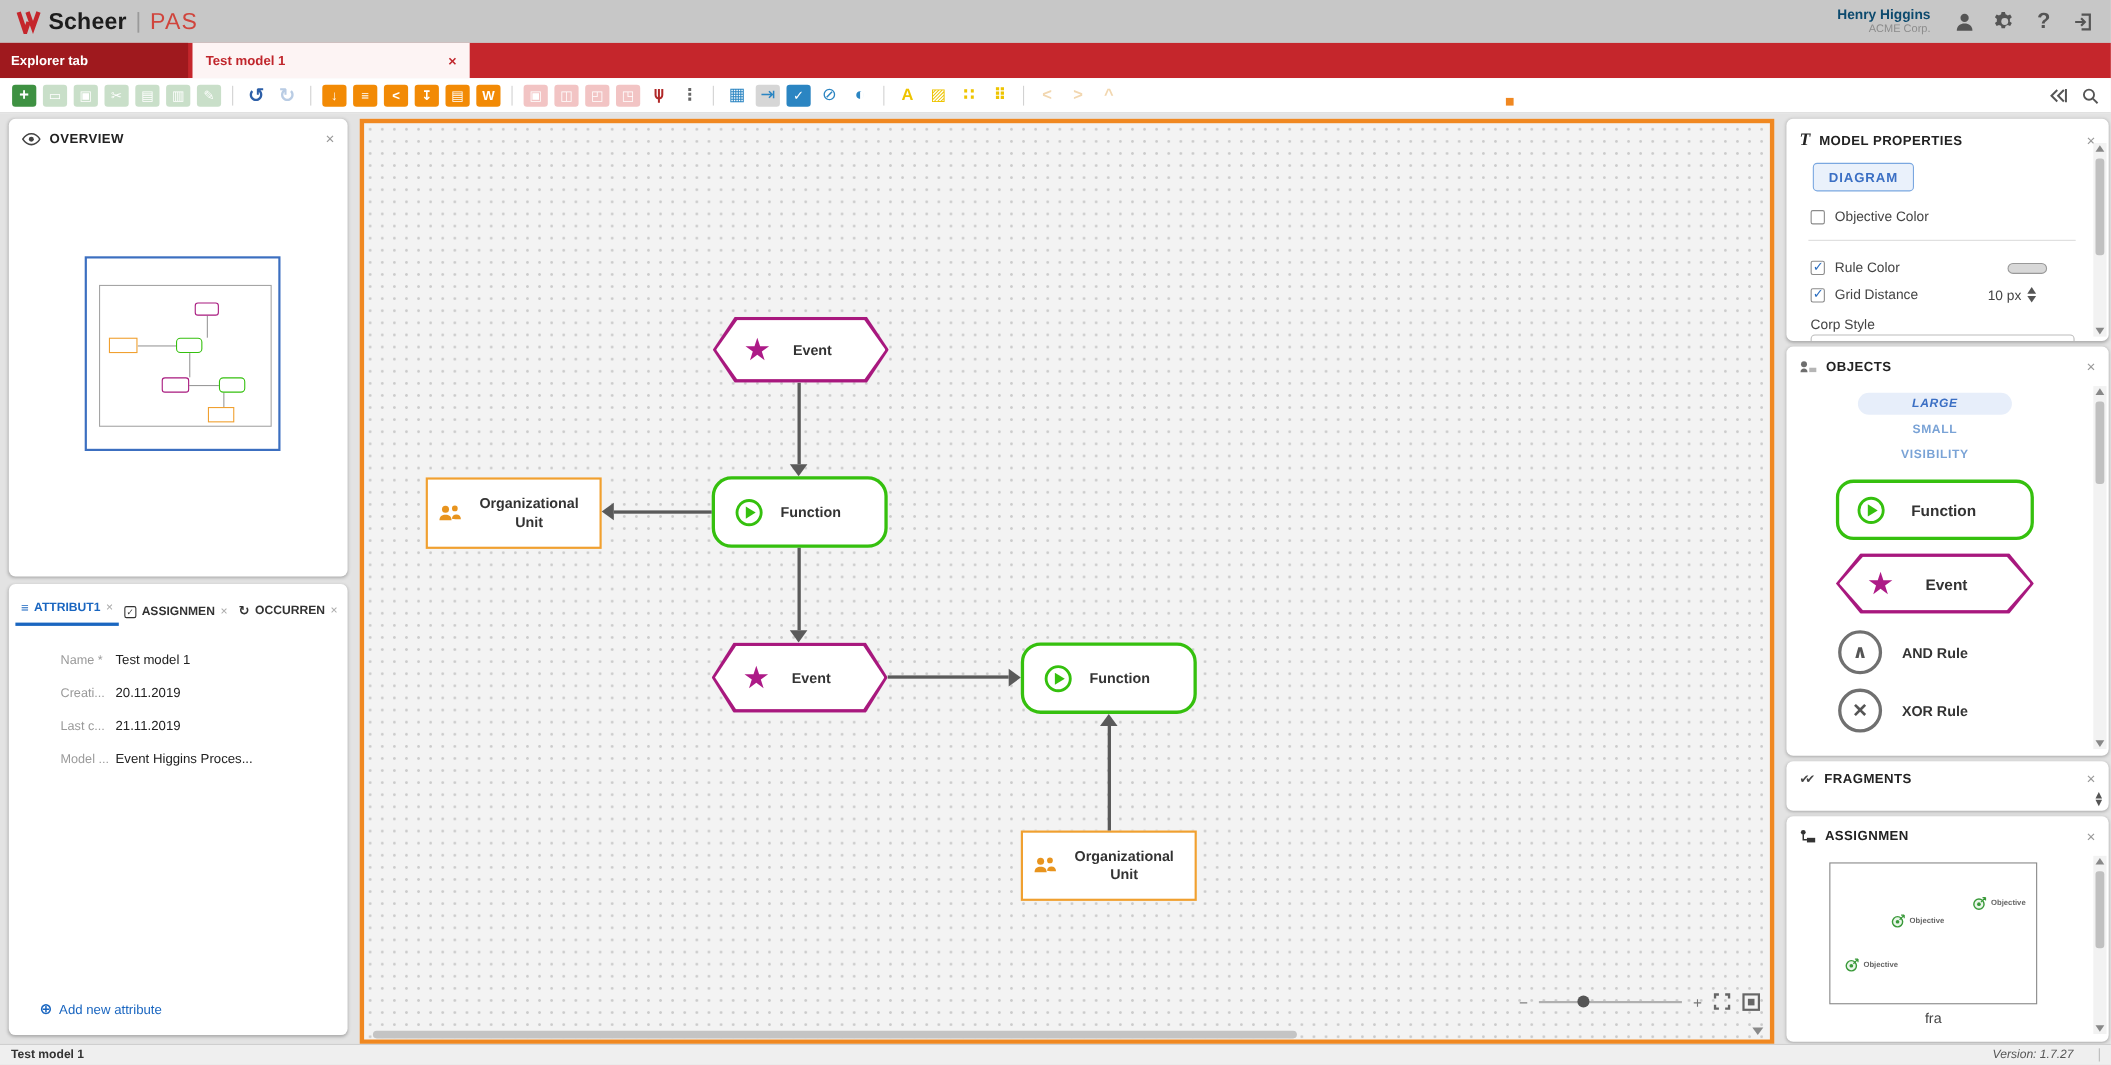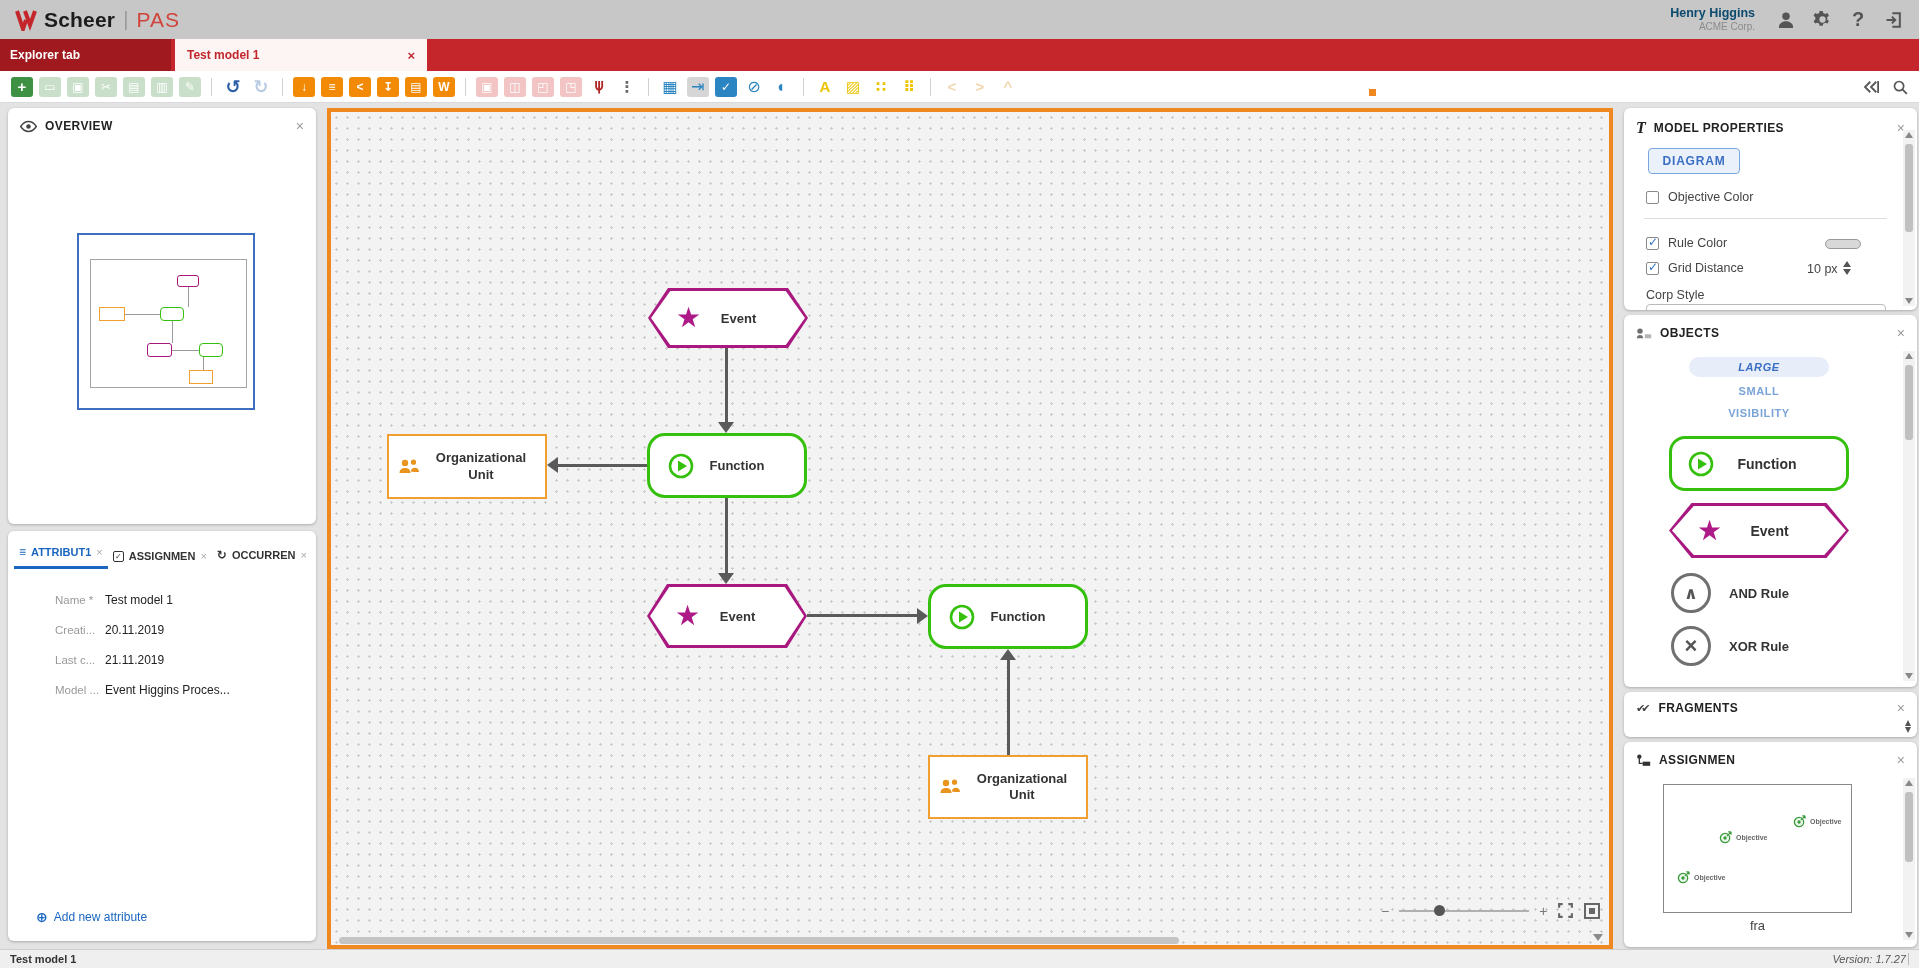--- a/index.html
+++ b/index.html
@@ -145,21 +145,21 @@
 
   .frag-card { left:1624px; top:742px; width:293px; height:205px; }
   .frag-box { position:absolute; left:39px; top:42px; width:189px; height:129px; border:1px solid #888; background:#fff; }
   .frag-obj { position:absolute; display:flex; align-items:center; gap:4px; }
   .frag-obj-lbl { font-size:7px; color:#666; font-weight:bold; }
   .frag-caption { position:absolute; left:39px; top:176px; width:189px; text-align:center; font-size:13px; color:#444; }
 
   
   .status-bar { position:absolute; left:0; top:949px; width:1919px; height:19px; background:#efefef; border-top:1px solid #cfcfcf; display:flex; align-items:center; padding:0 10px; }
   .status-left { font-size:11px; font-weight:bold; color:#333; }
-  .status-right { margin-left:auto; font-size:11px; font-style:italic; color:#555; padding-right:2px; border-right:1px solid #bbb; }
+  .status-right { margin-left:auto; font-size:11px; font-style:italic; color:#555; padding-right:23px; border-right:1px solid #bbb; }
 
   svg { display:block; }
 </style>
 </head>
 <body>
 
 <div class="app-header">
   <div class="logo">
     <svg width="24" height="22" viewBox="0 0 24 22">
       <path d="M3 2 L9 20 L12 11" stroke="#c5262c" stroke-width="4" fill="none"></path>

